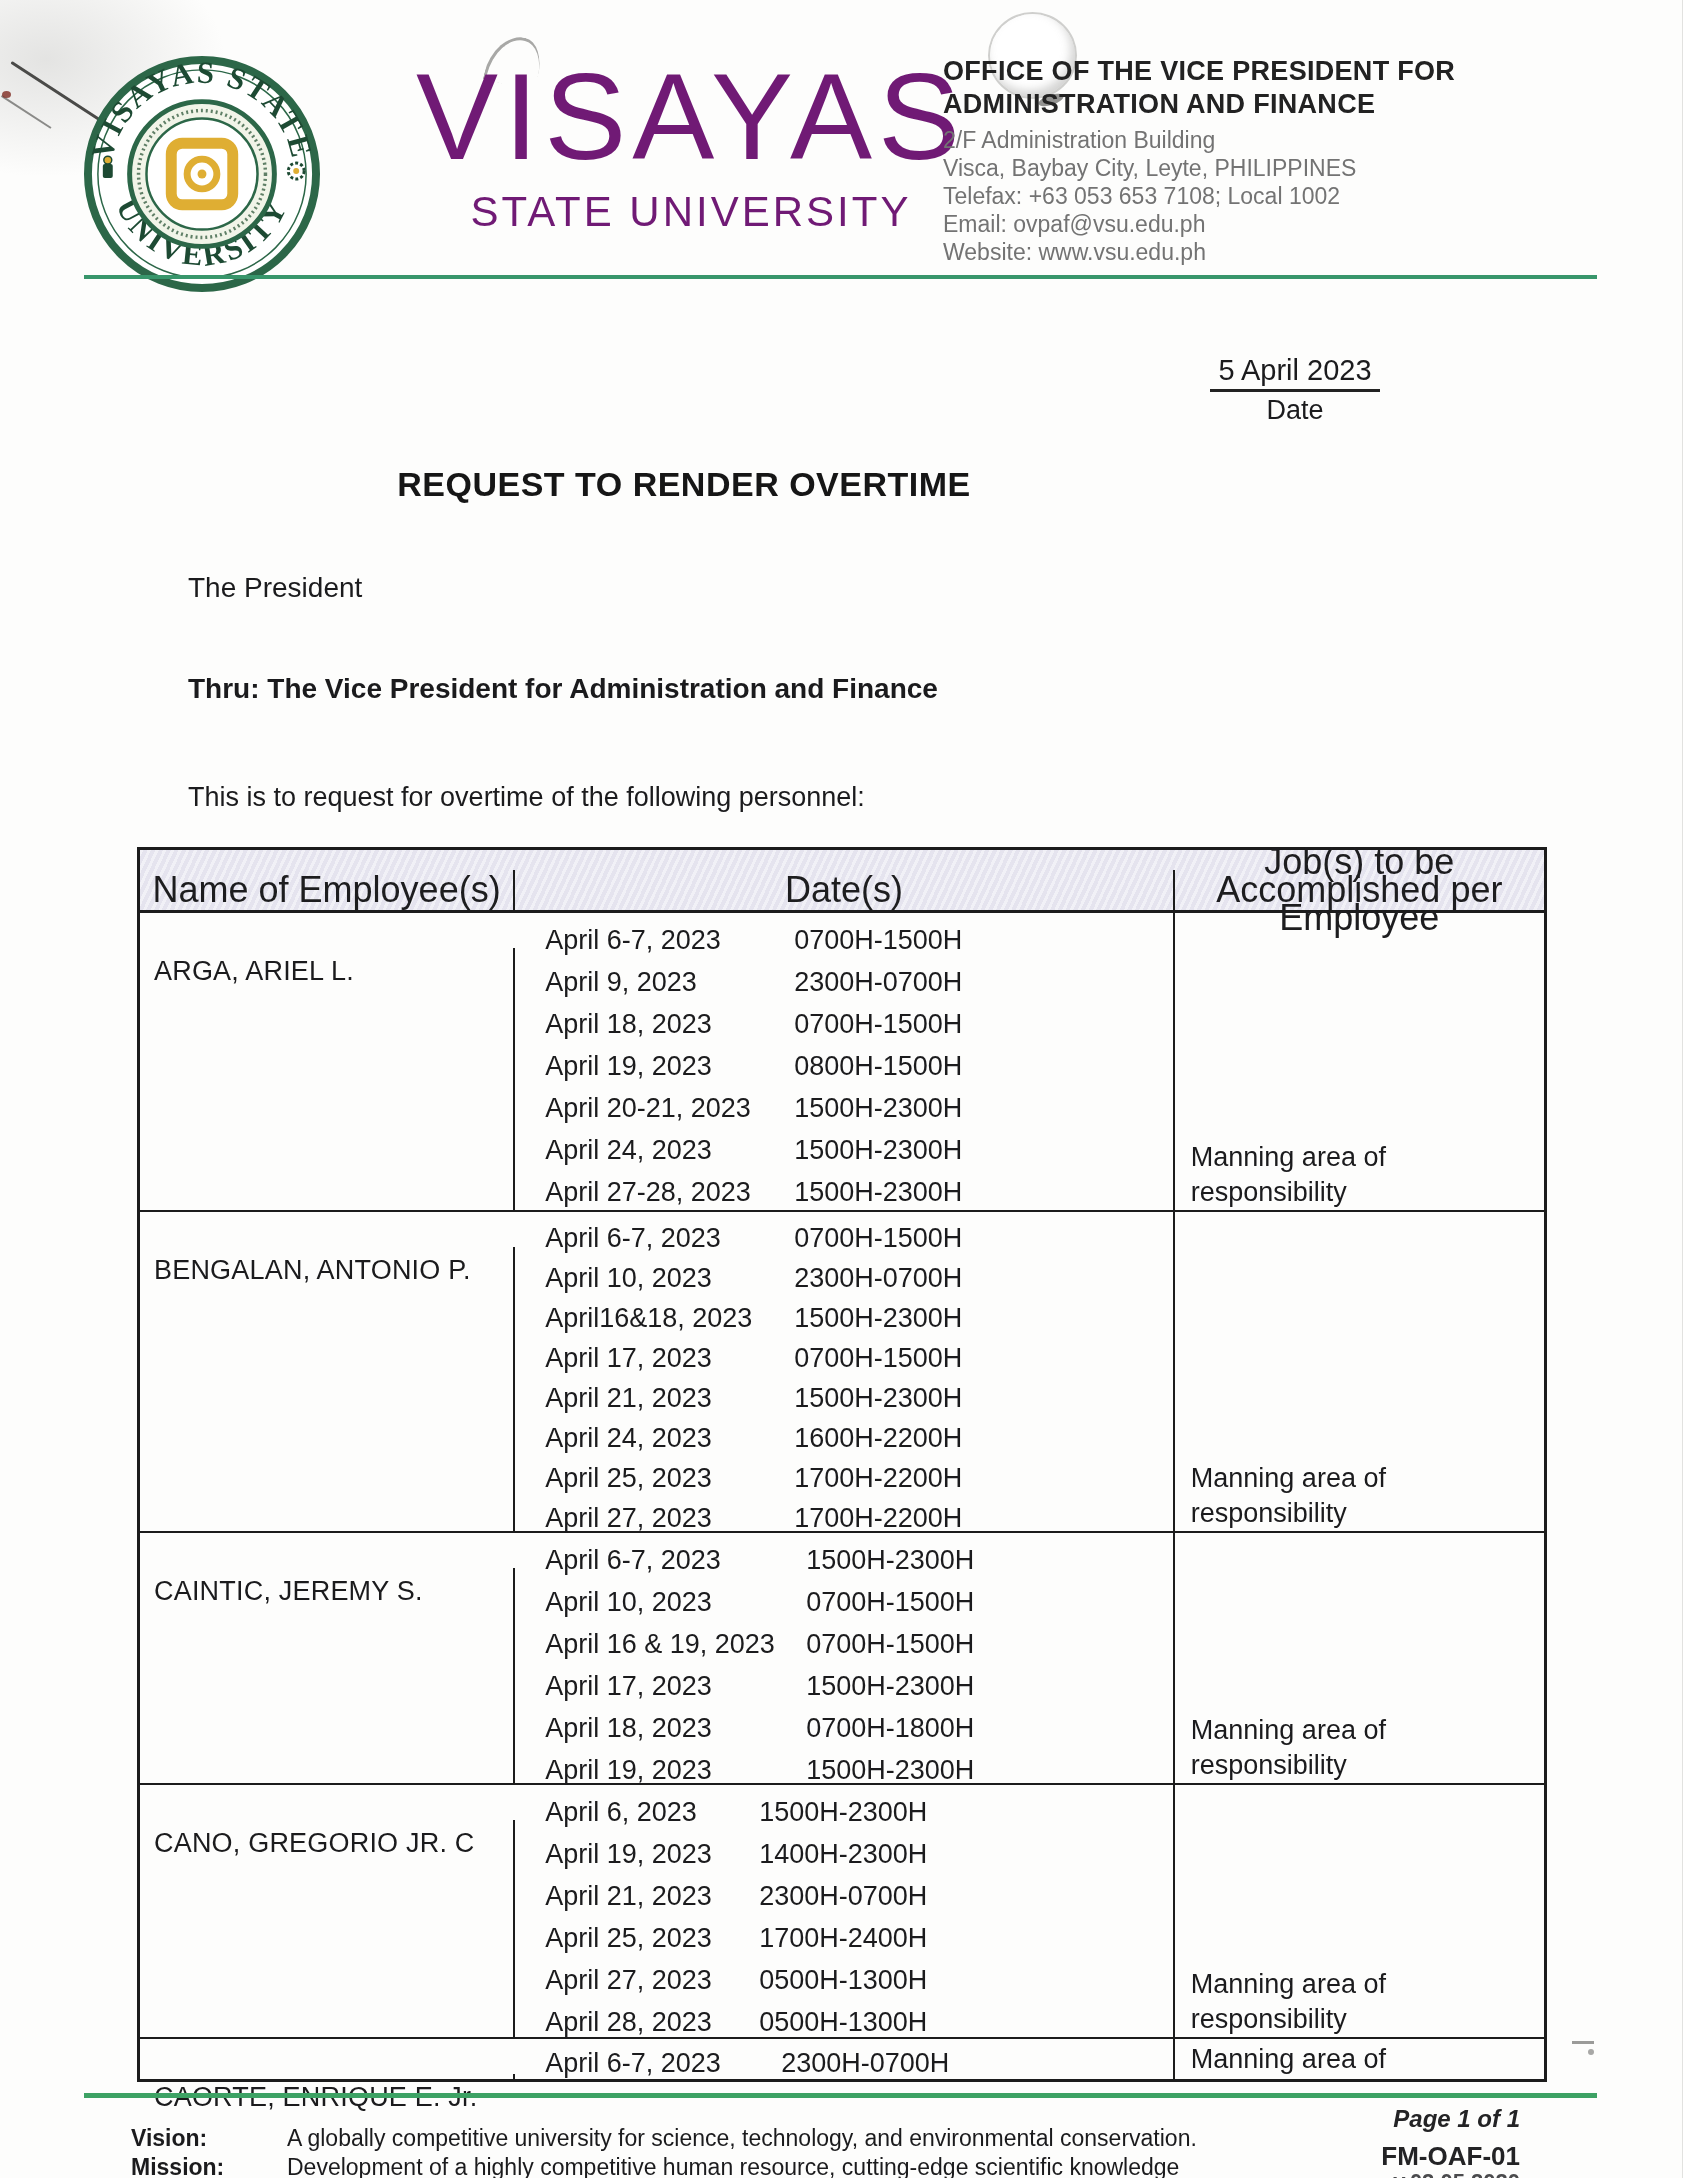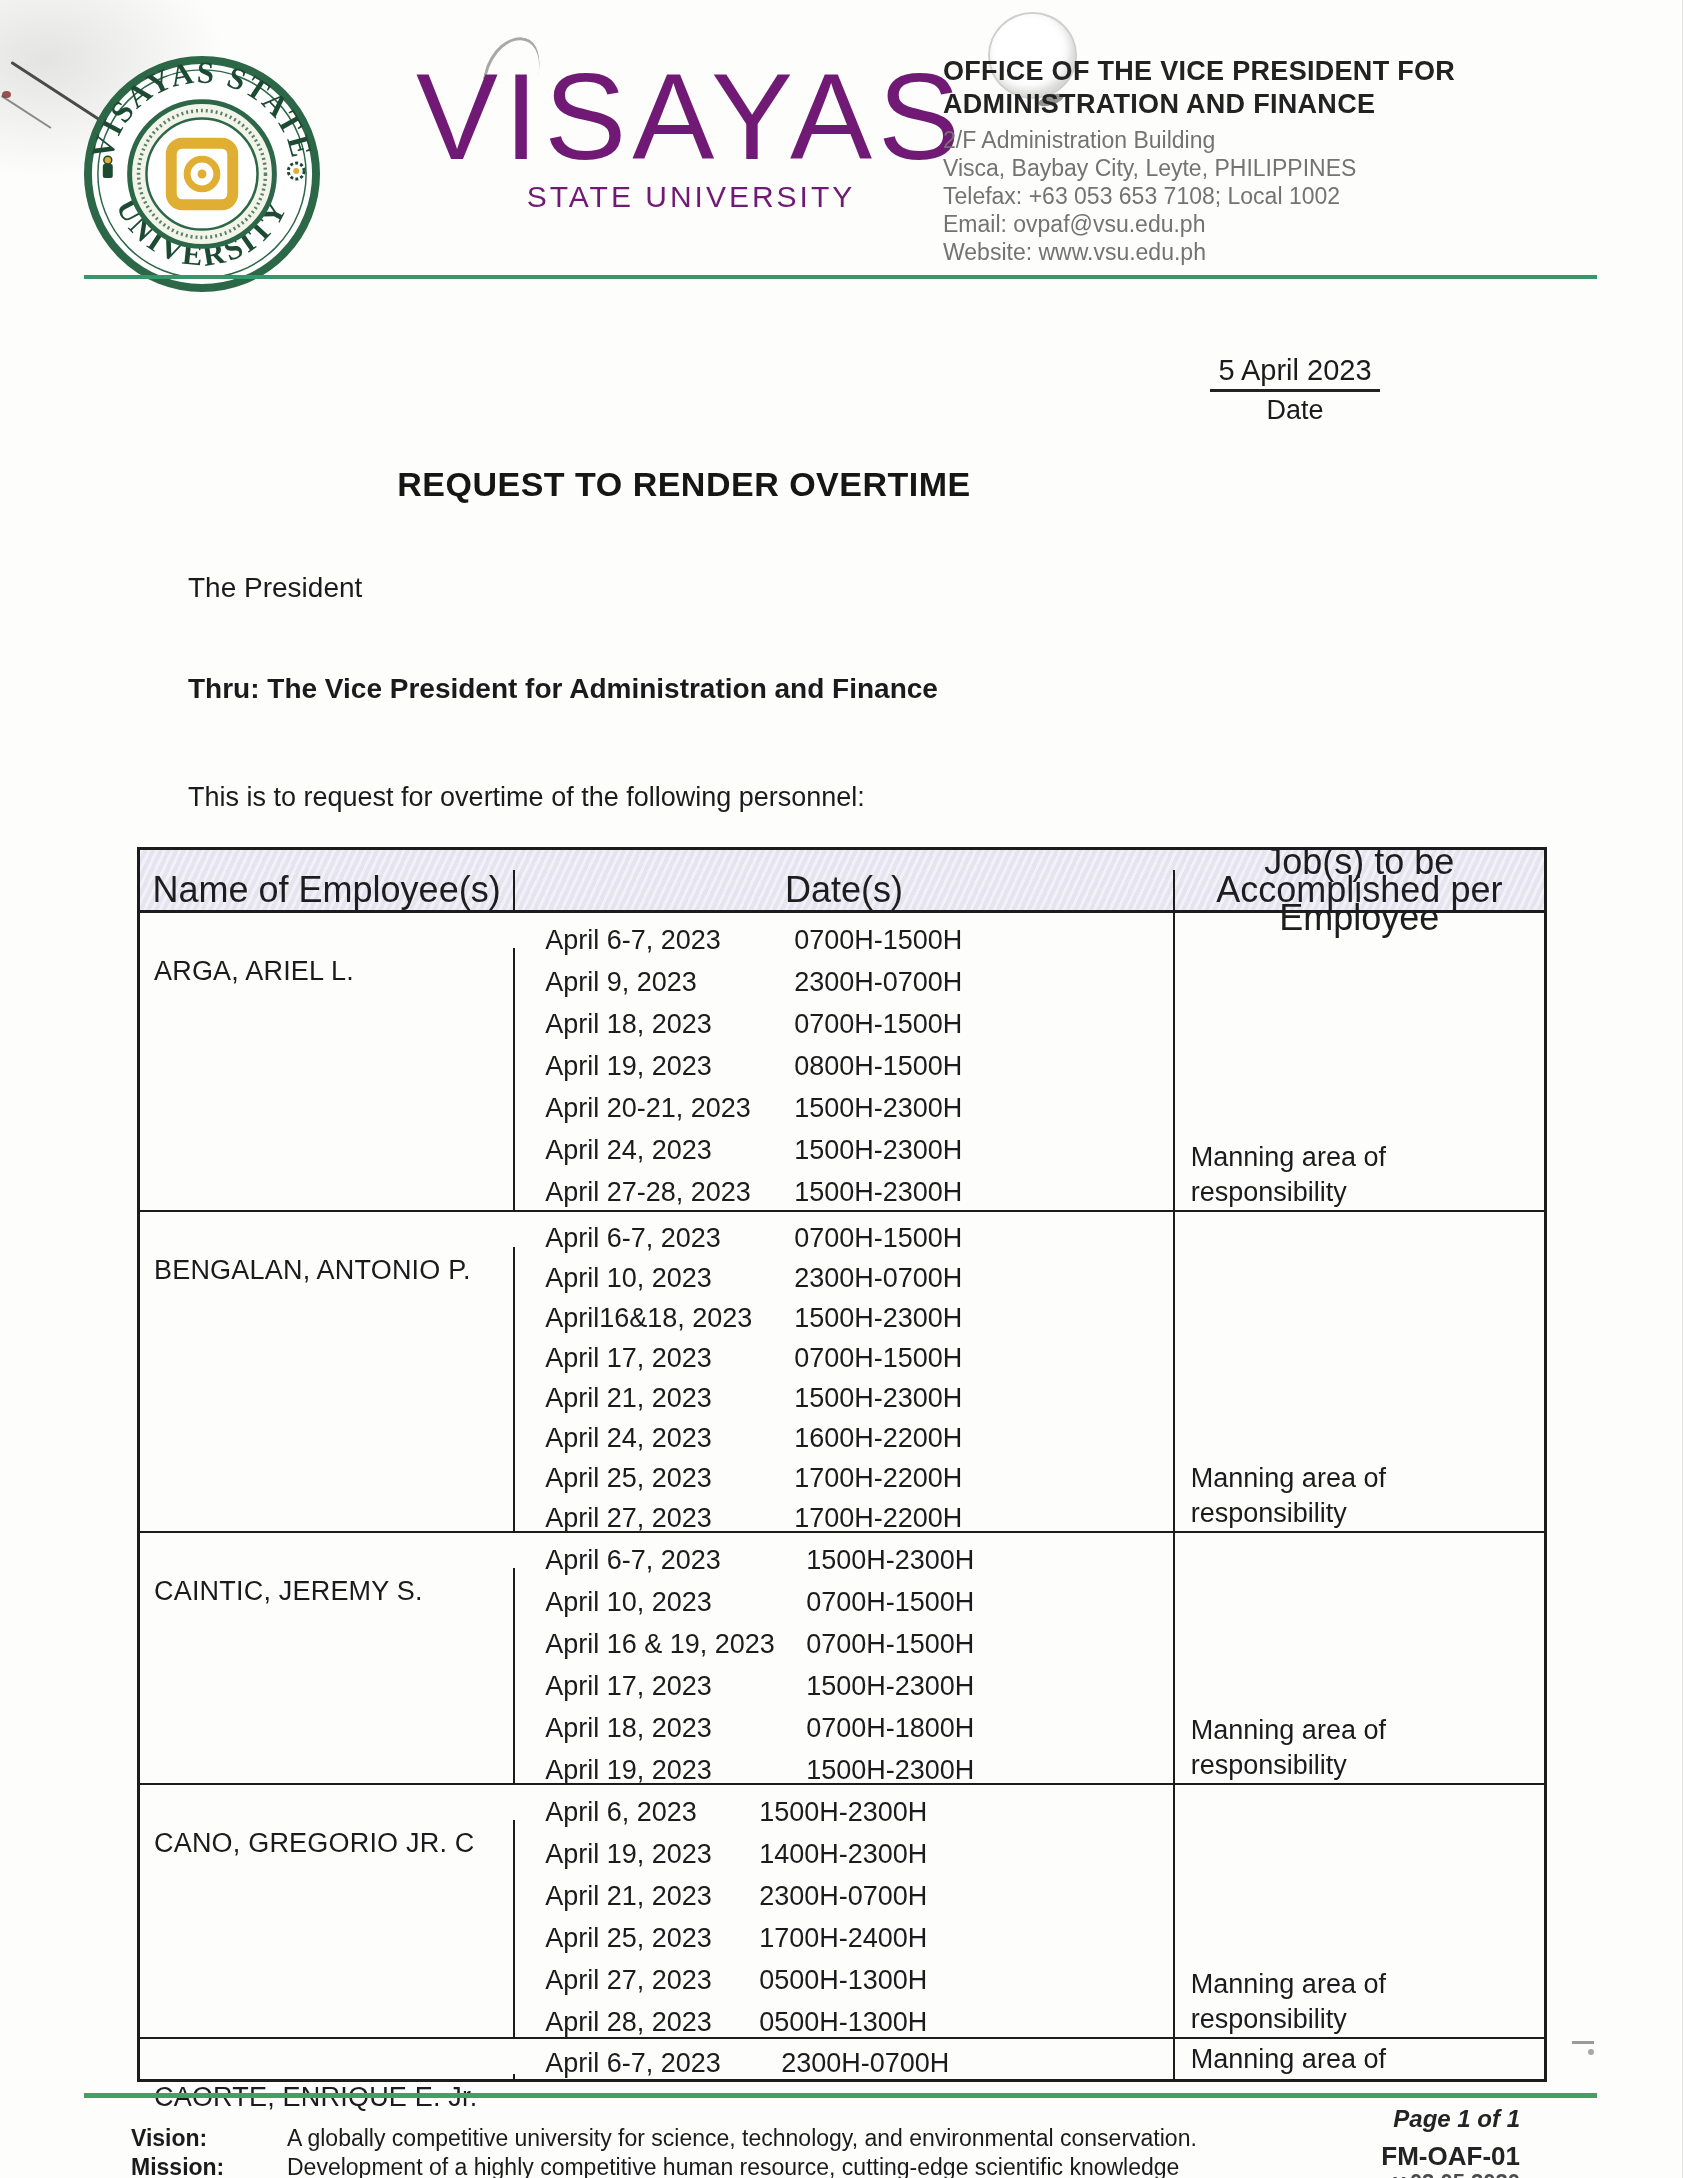--- a/index.html
+++ b/index.html
@@ -28,21 +28,21 @@
     box-shadow:0 0 0 2px #cfcfcd, inset -4px -6px 10px rgba(160,160,158,.45), inset 3px 4px 6px rgba(255,255,255,.9); }
   .hole-punch-smudge { position:absolute; left:1038px; top:95px; width:26px; height:10px;
     background:#6f6f6d; border-radius:50%; transform:rotate(-18deg); opacity:.75; }
   .edge-mark { position:absolute; left:1572px; top:2041px; width:22px; height:3px; background:#9b9b99; }
   .edge-mark2 { position:absolute; left:1588px; top:2049px; width:6px; height:6px; background:#a8a8a6; border-radius:50%; }
 
   
   .seal { position:absolute; left:83px; top:55px; width:238px; height:238px; }
   .wordmark { position:absolute; left:398px; top:57px; width:586px; text-align:center; color:#701a75; }
   .wordmark .big { font-size:123px; line-height:119px; letter-spacing:6px; font-weight:normal; }
-  .wordmark .small { font-size:30px; letter-spacing:3px; margin-top:4px; }
+  .wordmark .small { font-size:42px; letter-spacing:3px; margin-top:12px; }
 
   .office { position:absolute; left:943px; top:55px; width:634px; }
   .office .t { font-size:27px; font-weight:bold; line-height:33px; color:#222; letter-spacing:0.3px; }
   .office .a { font-size:23px; line-height:27px; color:#737373; margin-top:1px; }
   .office .t + .a { margin-top:6px; }
 
   .rule-top { position:absolute; left:84px; top:275px; width:1513px; height:4px; background:#38966b; }
   .rule-bottom { position:absolute; left:84px; top:2093px; width:1513px; height:5px; background:#3da264; }
 
   

